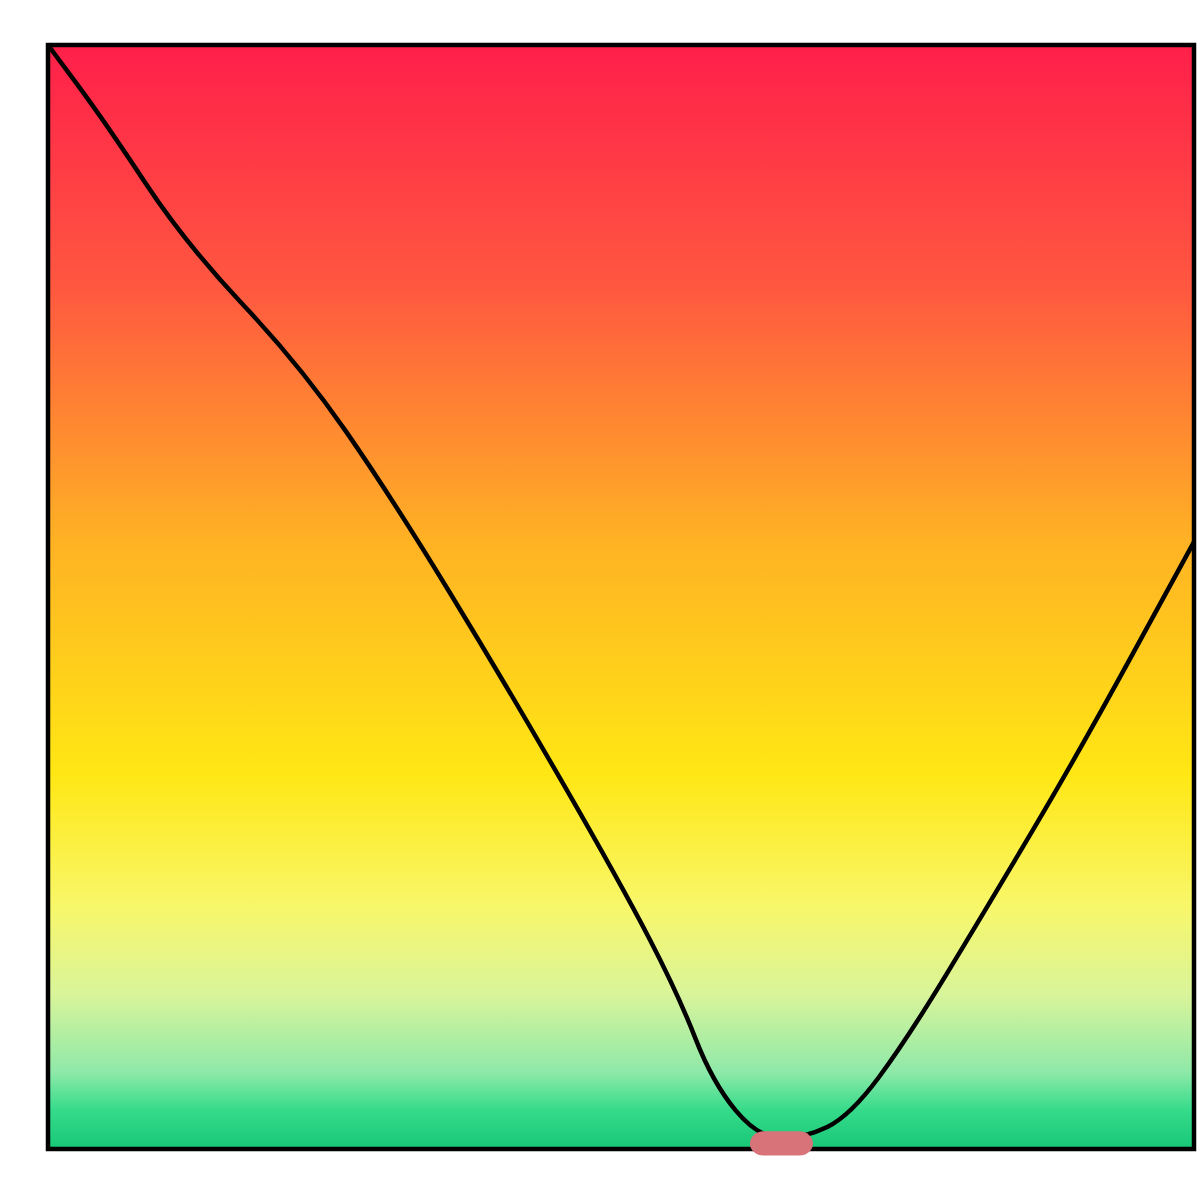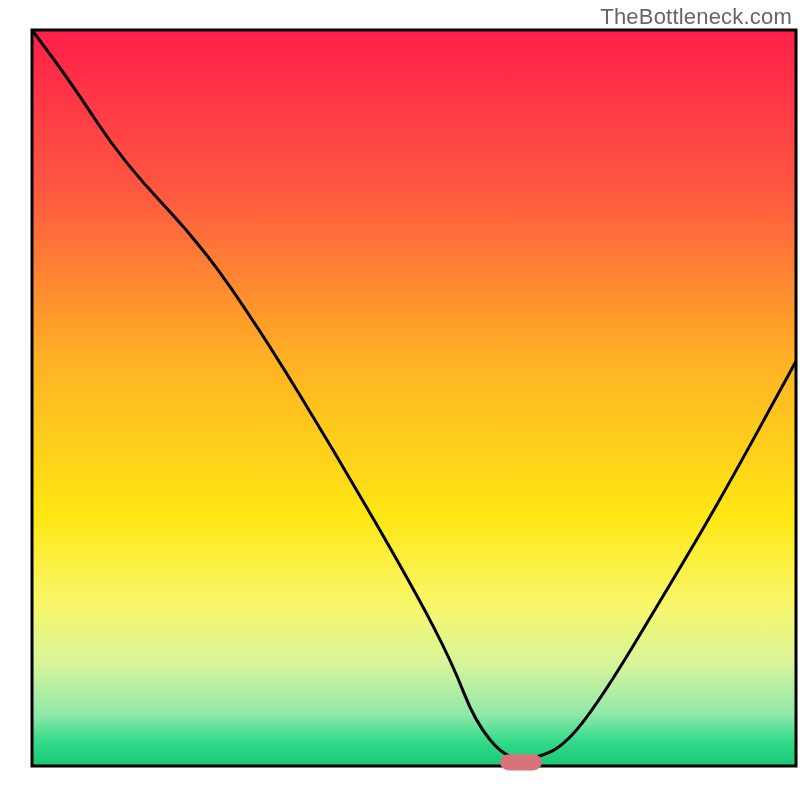--- a/index.html
+++ b/index.html
@@ -29,21 +29,20 @@
     position: absolute;
     top: 0;
     left: 0;
   }
 </style>
 </head>
 <body>
 
 <div class="chart-container">
 
-  <div class="watermark">TheBottleneck.com</div>
 
   <svg class="plot" width="800" height="800" viewBox="0 0 800 800">
     <defs>
       <linearGradient id="bg-grad" x1="0" y1="0" x2="0" y2="1">
 
       <stop offset="0%" stop-color="#ff1f4a"></stop>
           <stop offset="22%" stop-color="#ff5840"></stop>
           <stop offset="45%" stop-color="#ffb224"></stop>
           <stop offset="66%" stop-color="#ffe714"></stop>
           <stop offset="78%" stop-color="#f8f76a"></stop>

